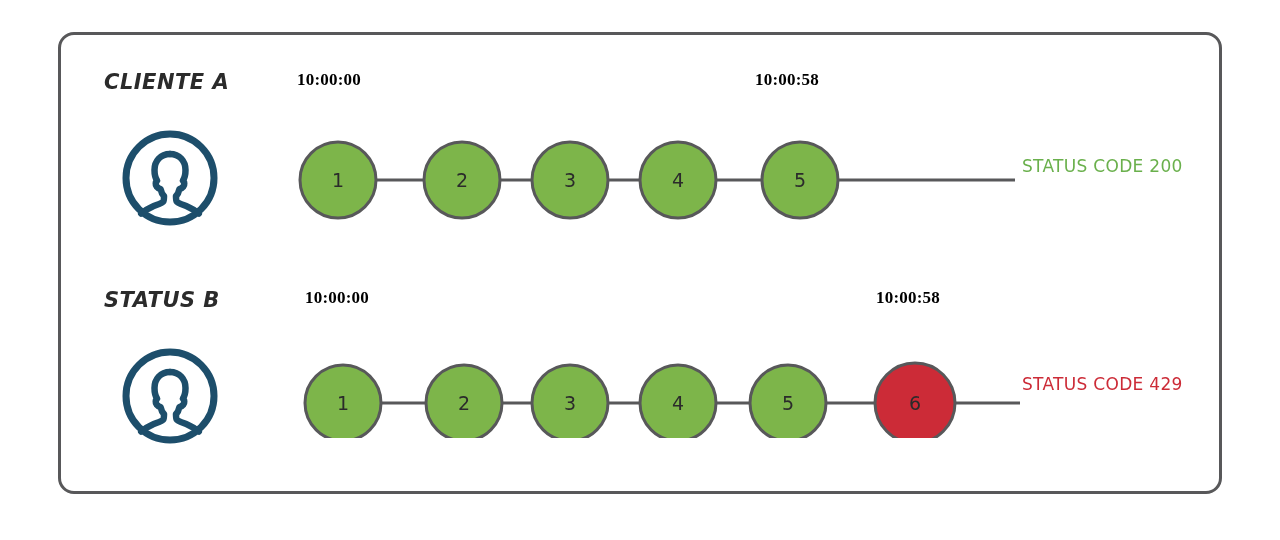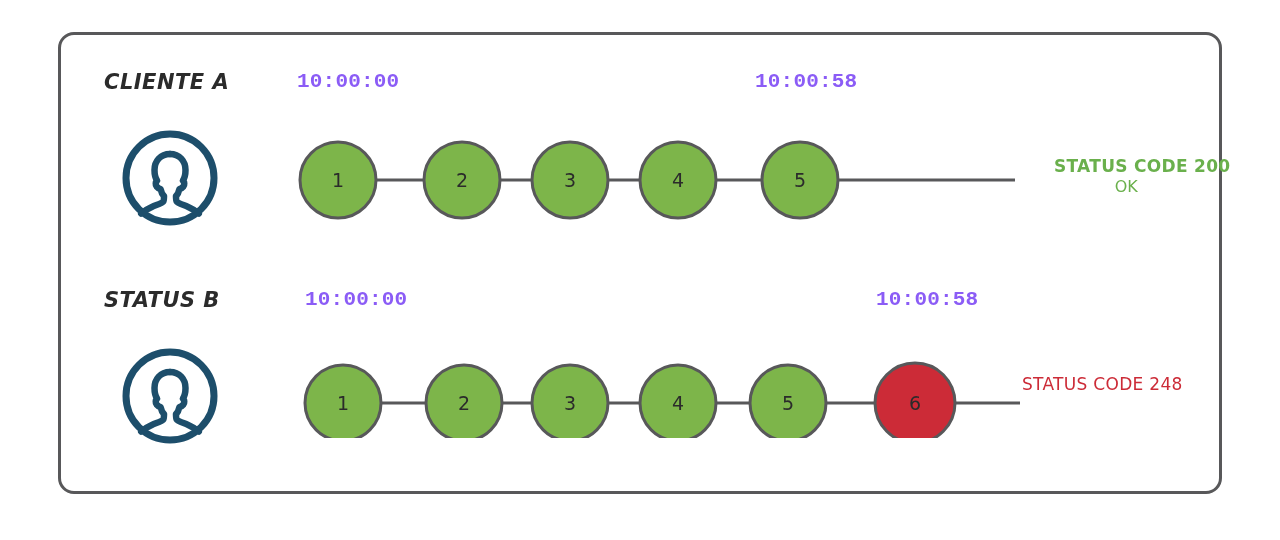--- a/index.html
+++ b/index.html
@@ -73,24 +73,24 @@
     left: 0;
     top: 0;
     width: 1280px;
     height: 150px;
   }
   .timeline svg { display: block; }
 
   
   .timestamp {
     position: absolute;
-    font-family: Liberation Mono, monospace;
-    font-size: 21px;
+    font-family: Liberation Serif, serif;
+    font-size: 17px;
     font-weight: bold;
-    color: #8b5cf6;
+    color: #000000;
     white-space: nowrap;
     letter-spacing: 0.2px;
   }
   .ts-a-start { left: 297px; top: 0px; }
   .ts-a-end   { left: 755px; top: 0px; }
   .ts-b-start { left: 305px; top: 0px; }
   .ts-b-end   { left: 876px; top: 0px; }
 
   
   .status {
@@ -107,21 +107,21 @@
   }
   .status .line2 {
     display: block;
     font-size: 16px;
   }
   .status-ok {
     left: 1022px;
     top: 86px;
     color: #6ab04c;
   }
-  .status-ok .line1 { font-weight: 700; margin-left: 32px; }
+  .status-ok .line1 { font-weight: 400; }
   .status-ok .line2 { font-weight: 500; }
 
   .status-err {
     left: 1022px;
     top: 86px;
     color: #cc2b37;
   }
   .status-err .line1 { font-weight: 500; }
   .status-err .line2 { font-weight: 500; font-style: normal; }
 
@@ -199,21 +199,20 @@
         </g>
         <g>
           <circle cx="800" cy="110" r="38" fill="#7db54a" stroke="#58585a" stroke-width="3"></circle>
           <text class="node-num" x="800" y="117" text-anchor="middle">5</text>
         </g>
       </svg>
     </div>
 
     <div class="status status-ok">
       <span class="line1">STATUS CODE 200</span>
-      <span class="line2">OK</span>
     </div>
   </div>
 
   <div class="row row-b">
 
     <div class="client-label">STATUS B</div>
 
     <div class="avatar">
       <svg width="100" height="100" viewBox="0 0 100 100">
         <circle cx="50" cy="50" r="44" fill="none" stroke="#1d4e6b" stroke-width="7"></circle>
@@ -273,17 +272,17 @@
           <text class="node-num" x="788" y="122" text-anchor="middle">5</text>
         </g>
         <g>
           <circle cx="915" cy="115" r="40" fill="#cc2b37" stroke="#58585a" stroke-width="3"></circle>
           <text class="node-num" x="915" y="122" text-anchor="middle">6</text>
         </g>
       </svg>
     </div>
 
     <div class="status status-err">
-      <span class="line1">STATUS CODE 248</span>
+      <span class="line1">STATUS CODE 429</span>
     </div>
   </div>
 
 </div>
 
 </body></html>

